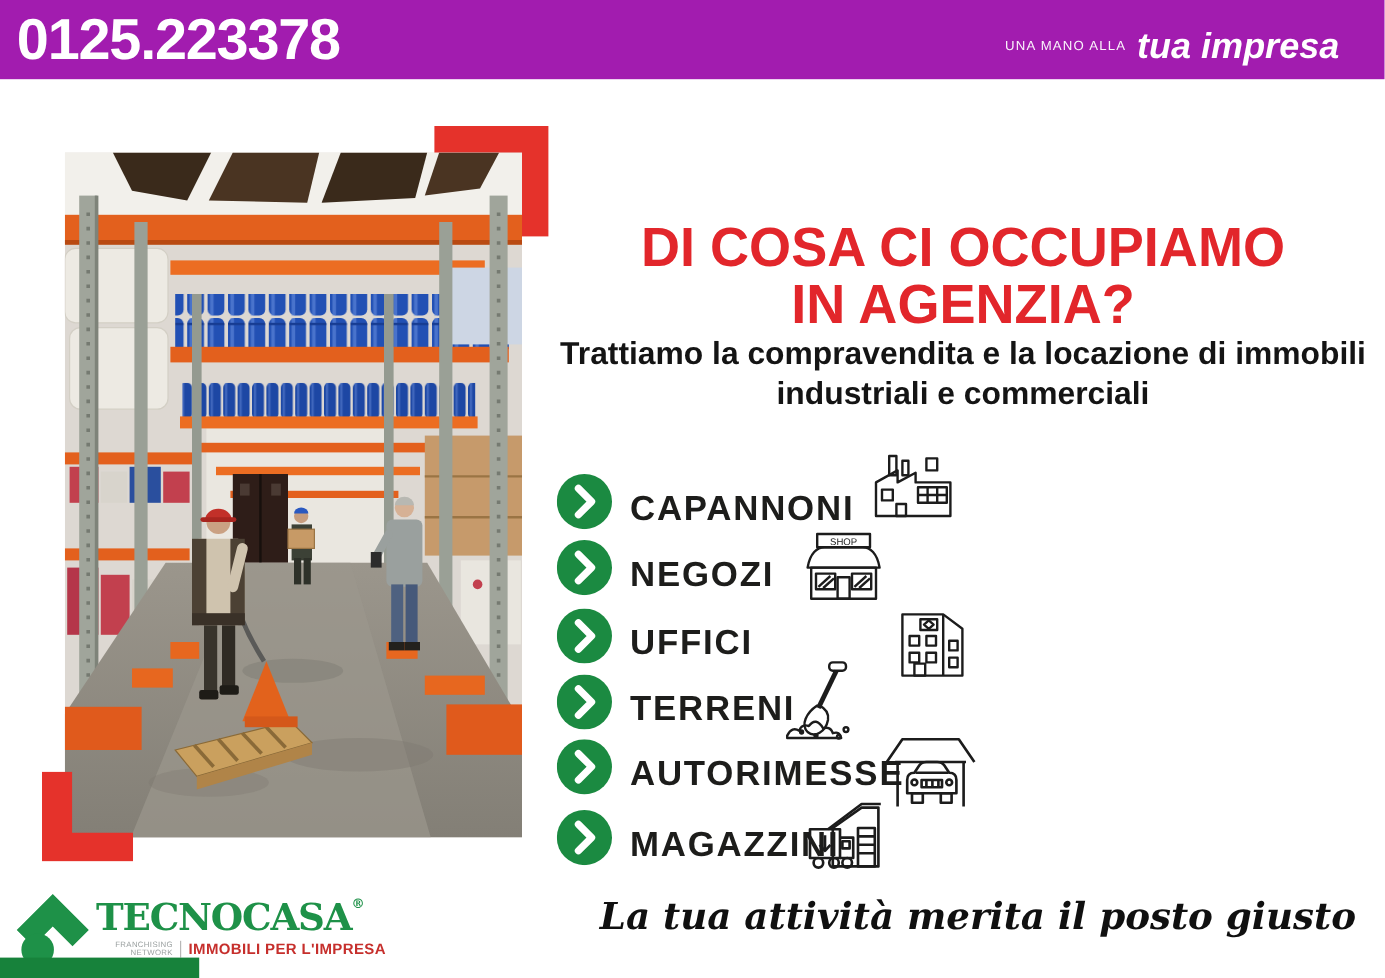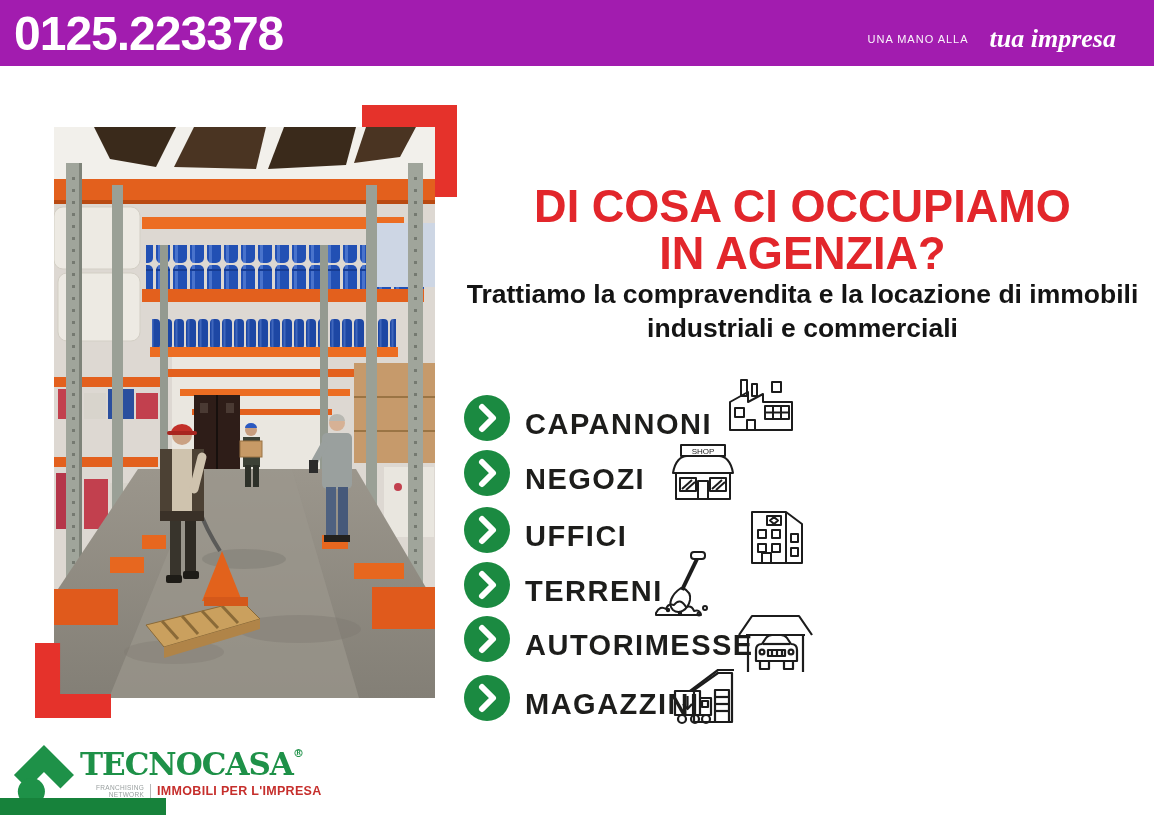--- a/index.html
+++ b/index.html
@@ -5,21 +5,21 @@
   html,body{margin:0;padding:0;background:#fff;}
   .canvas{position:relative;width:1154px;height:815px;background:#ffffff;overflow:hidden;
           font-family:"Liberation Sans",sans-serif;}
 
   
   .banner{position:absolute;left:0;top:0;width:1154px;height:66px;background:#a21caf;}
   .phone{position:absolute;left:14px;top:0;height:66px;display:flex;align-items:center;
          font-size:48px;font-weight:bold;color:#fff;letter-spacing:-1px;}
   .banner-tagline{position:absolute;right:38px;top:0;height:78px;display:flex;align-items:center;gap:9px;color:#fff;}
   .tag-small{font-size:11px;letter-spacing:1px;opacity:.95;}
-  .tag-script{font-family:Liberation Serif, serif;font-style:italic;font-weight:bold;font-size:26px;line-height:1;margin-left:12px;}
+  .tag-script{font-family:Liberation Sans, sans-serif;font-style:italic;font-weight:bold;font-size:30px;line-height:1;}
 
   
   .red-square{position:absolute;left:362px;top:105px;width:95px;height:92px;background:#E5322B;}
   .photo{position:absolute;left:54px;top:127px;width:381px;height:571px;}
   .photo svg{display:block;}
   .red-l{position:absolute;left:35px;top:643px;width:76px;height:75px;background:#E5322B;
          clip-path:polygon(0 0,33% 0,33% 68%,100% 68%,100% 100%,0 100%);}
 
   
   .heading{position:absolute;left:455px;top:183px;width:695px;margin:0;text-align:center;
@@ -342,14 +342,15 @@
   <div class="wordmark"><span>TECNOCASA</span><sup>®</sup></div>
   <div class="logo-sub">
     <div class="network">
       <span>FRANCHISING</span>
       <span>NETWORK</span>
     </div>
     <div class="logo-divider"></div>
     <div class="division">IMMOBILI PER L'IMPRESA</div>
   </div>
   <div class="footer-bar"></div>
+  <div class="script-right">La tua attività merita il posto giusto</div>
 
 </div>
 
 </body></html>

